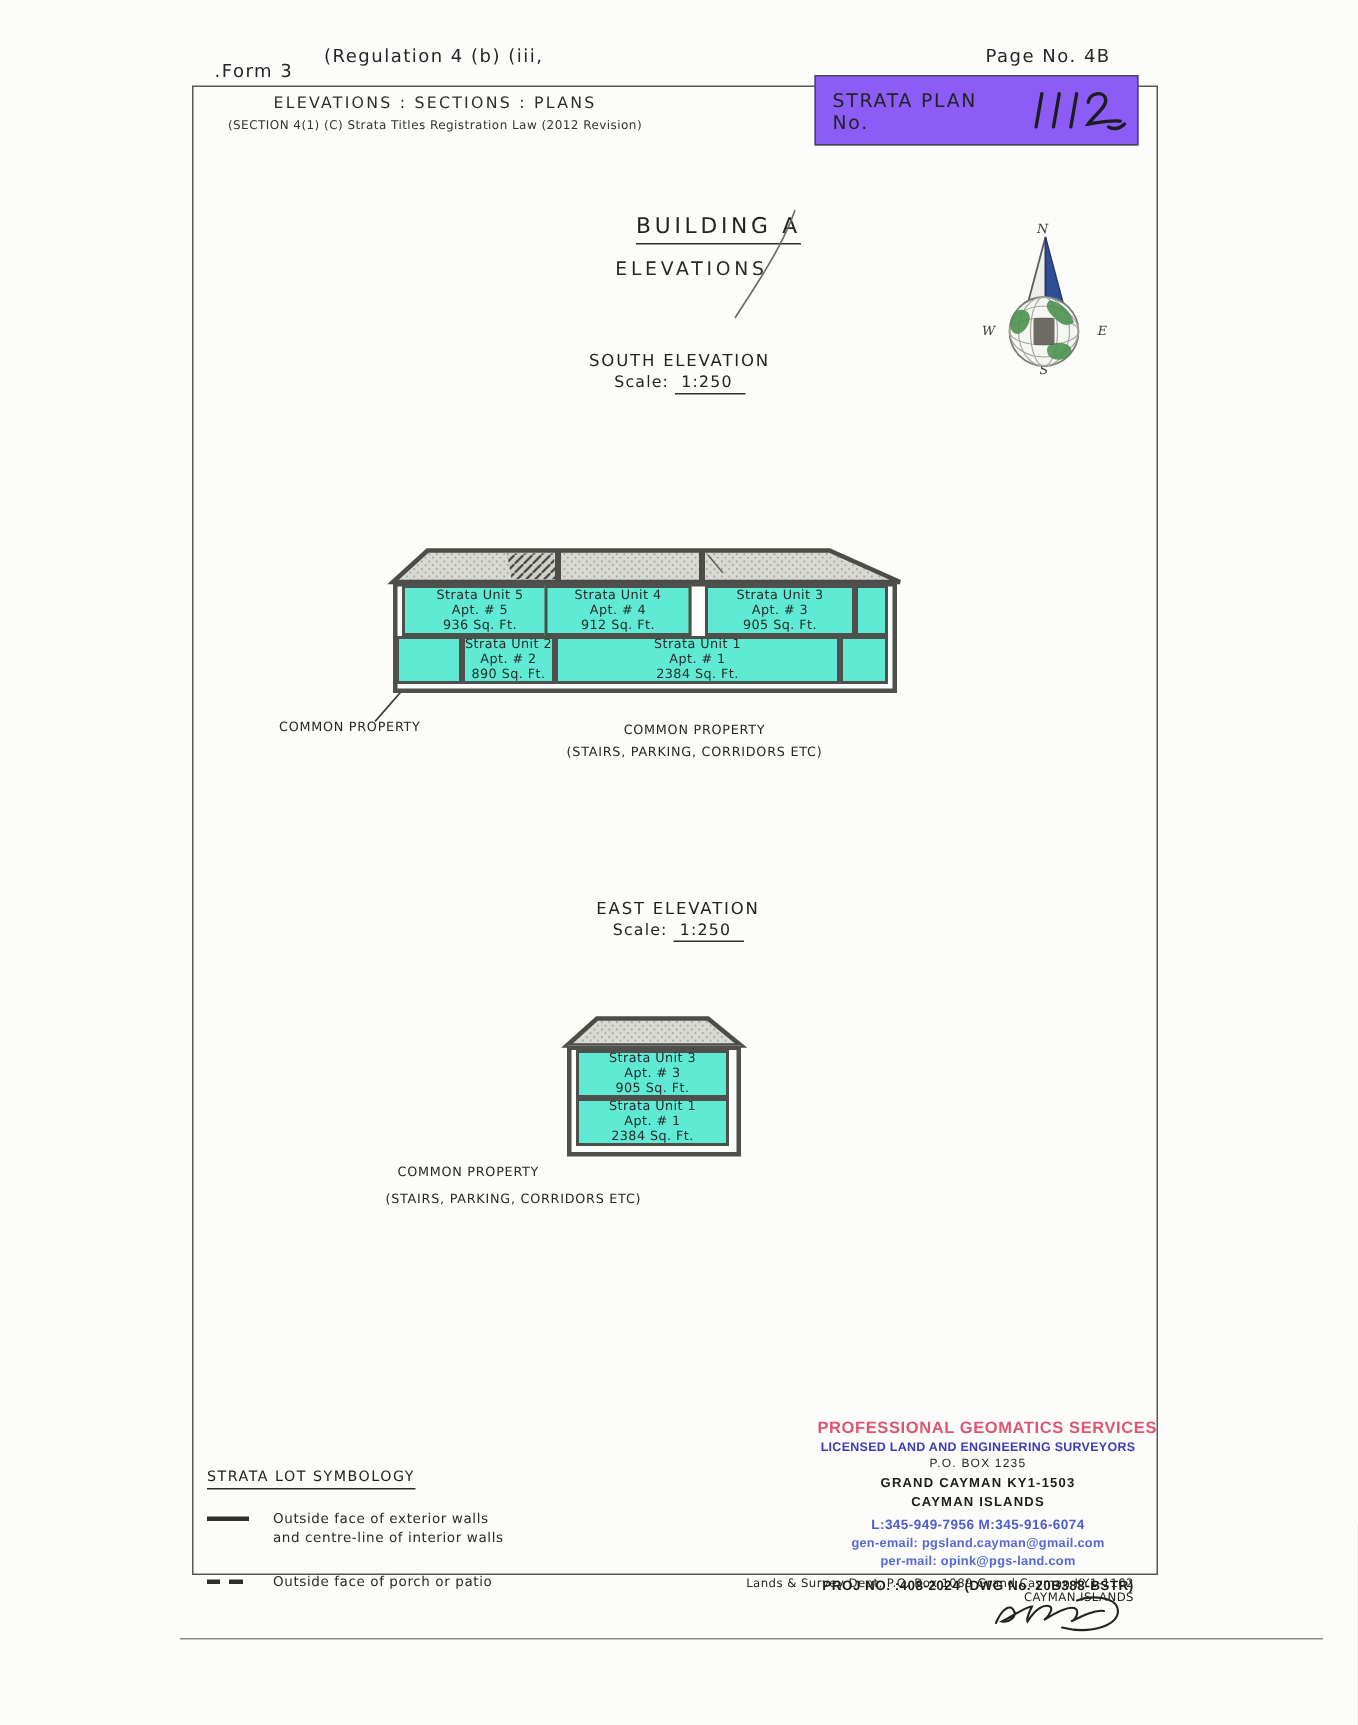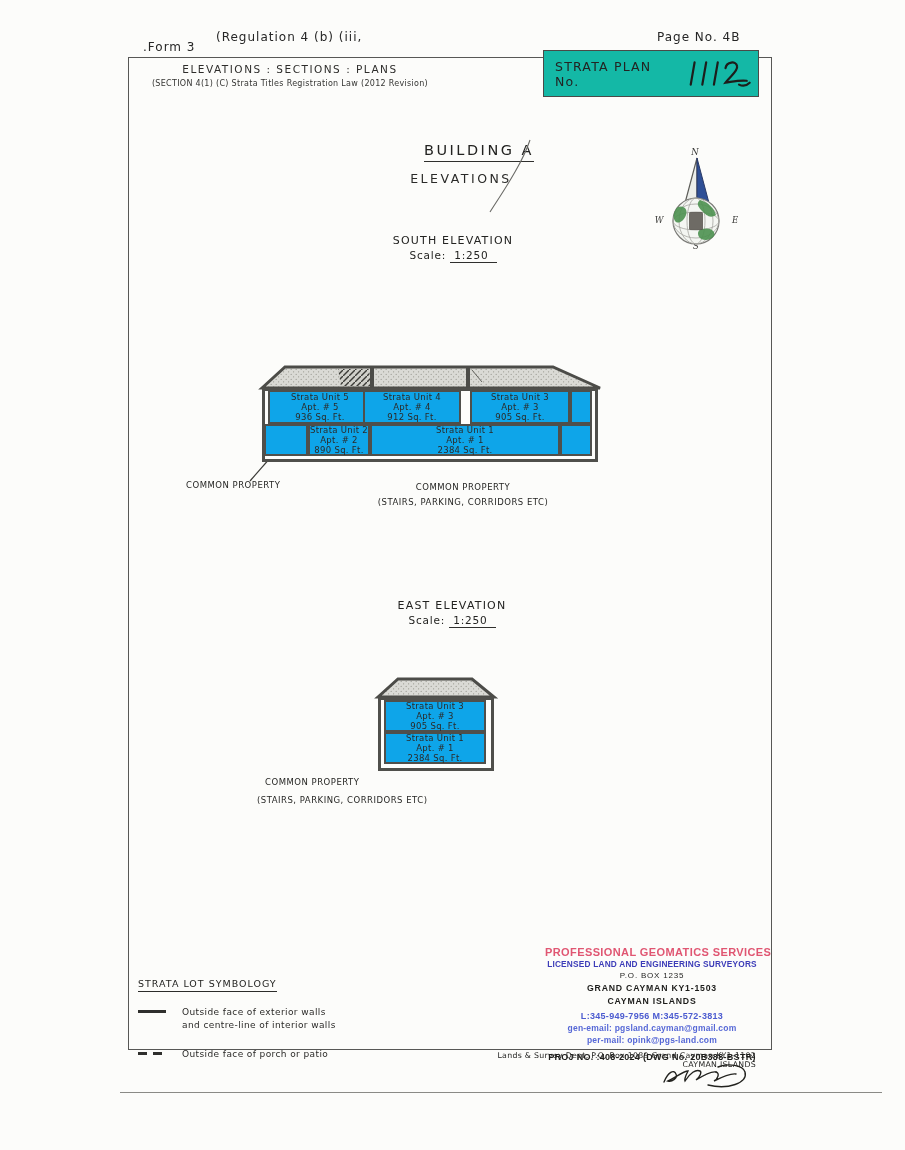--- a/index.html
+++ b/index.html
@@ -8,30 +8,30 @@
     font-family:"DejaVu Sans",sans-serif;color:#2e2d2b;overflow:hidden;
   }
   .abs{position:absolute;}
   
   .top-label{font-size:12px;letter-spacing:1px;color:#262626;}
   
   .frame{left:128px;top:57px;width:642px;height:991px;border:1.5px solid #575755;}
   .titleblock{left:130px;top:63px;width:320px;text-align:center;}
   .titleblock .t1{font-size:10.5px;letter-spacing:1.5px;}
   .titleblock .t2{font-size:8px;letter-spacing:.3px;margin-top:4px;color:#343432;}
-  .planbox{left:543px;top:50px;width:214px;height:45px;border:1.6px solid #4a4a48;background:#14b8a6;display:flex;align-items:center;}
+  .planbox{left:543px;top:50px;width:214px;height:45px;border:1.6px solid #4a4a48;background:#8b5cf6;display:flex;align-items:center;}
   .planbox .lbl{font-size:12.5px;letter-spacing:1.2px;margin-left:11px;color:#232322;}
   
   .bigtitle{font-size:14.5px;letter-spacing:2.5px;border-bottom:1.6px solid #2f2f2d;padding-bottom:3px;color:#232321;}
   .subtitle{font-size:12.5px;letter-spacing:2.5px;color:#2a2a28;}
   .elevtitle{font-size:11px;letter-spacing:1.2px;color:#232321;}
   .scaleline{font-size:10.5px;letter-spacing:.8px;color:#232321;}
   .scaleline .val{border-bottom:1.4px solid #2f2f2d;padding:0 8px 1px 4px;}
   
-  .unit{position:absolute;border:2.5px solid #4f4f4b;background:#0ea5e9;display:flex;flex-direction:column;align-items:center;justify-content:center;text-align:center;}
+  .unit{position:absolute;border:2.5px solid #4f4f4b;background:#5eead4;display:flex;flex-direction:column;align-items:center;justify-content:center;text-align:center;}
   .unit div{font-size:8.5px;line-height:10px;letter-spacing:.3px;color:#2b2a28;white-space:nowrap;}
   .body-shell{position:absolute;border:3px solid #4f4f4b;background:#fdfdfb;}
   .callout{font-size:8.5px;letter-spacing:.5px;color:#262624;white-space:nowrap;}
   .note-center{text-align:center;font-size:8.5px;letter-spacing:.5px;color:#262624;}
   .note-center div{margin-bottom:5px;white-space:nowrap;}
   
   .legend-title{font-size:9.5px;letter-spacing:1px;border-bottom:1.2px solid #2c2c2a;padding-bottom:2px;color:#232321;display:inline-block;}
   .legend-row{display:flex;align-items:flex-start;margin-top:14px;}
   .legend-swatch{width:28px;margin-right:16px;margin-top:4px;}
   .sw-solid{height:3px;background:#2f2f2d;}
@@ -221,21 +221,21 @@
       </div>
     </div>
   </div>
 
   <div class="abs surv">
     <div class="s-name">PROFESSIONAL GEOMATICS SERVICES</div>
     <div class="s-sub">LICENSED LAND AND ENGINEERING SURVEYORS</div>
     <div class="s-po">P.O. BOX 1235</div>
     <div class="s-addr">GRAND CAYMAN KY1-1503</div>
     <div class="s-addr">CAYMAN ISLANDS</div>
-    <div class="s-phone">L:345-949-7956   M:345-572-3813</div>
+    <div class="s-phone">L:345-949-7956   M:345-916-6074</div>
     <div class="s-mail">gen-email: pgsland.cayman@gmail.com</div>
     <div class="s-mail">per-mail: opink@pgs-land.com</div>
     <div class="s-proj">PROJ NO. :408-2024   (DWG No. 20B388-BSTR)</div>
   </div>
 
   <div class="abs dept-line" style="left:480px;top:1051px;width:276px;">Lands &amp; Survey Dept, P.O. Box 1089 Grand Cayman   KY1-1102   CAYMAN ISLANDS</div>
 
   <svg class="abs" style="left:658px;top:1058px;" width="92" height="34" viewBox="0 0 92 34">
     <g stroke="#23231f" stroke-width="1.4" fill="none" stroke-linecap="round">
       <path d="M6,24 C10,14 16,11 18,16 C20,20 14,24 10,23 C18,19 26,13 30,13 C28,17 26,21 27,23 C32,15 38,11 42,13 C44,14 42,19 38,22 C46,17 54,13 58,14"></path>

